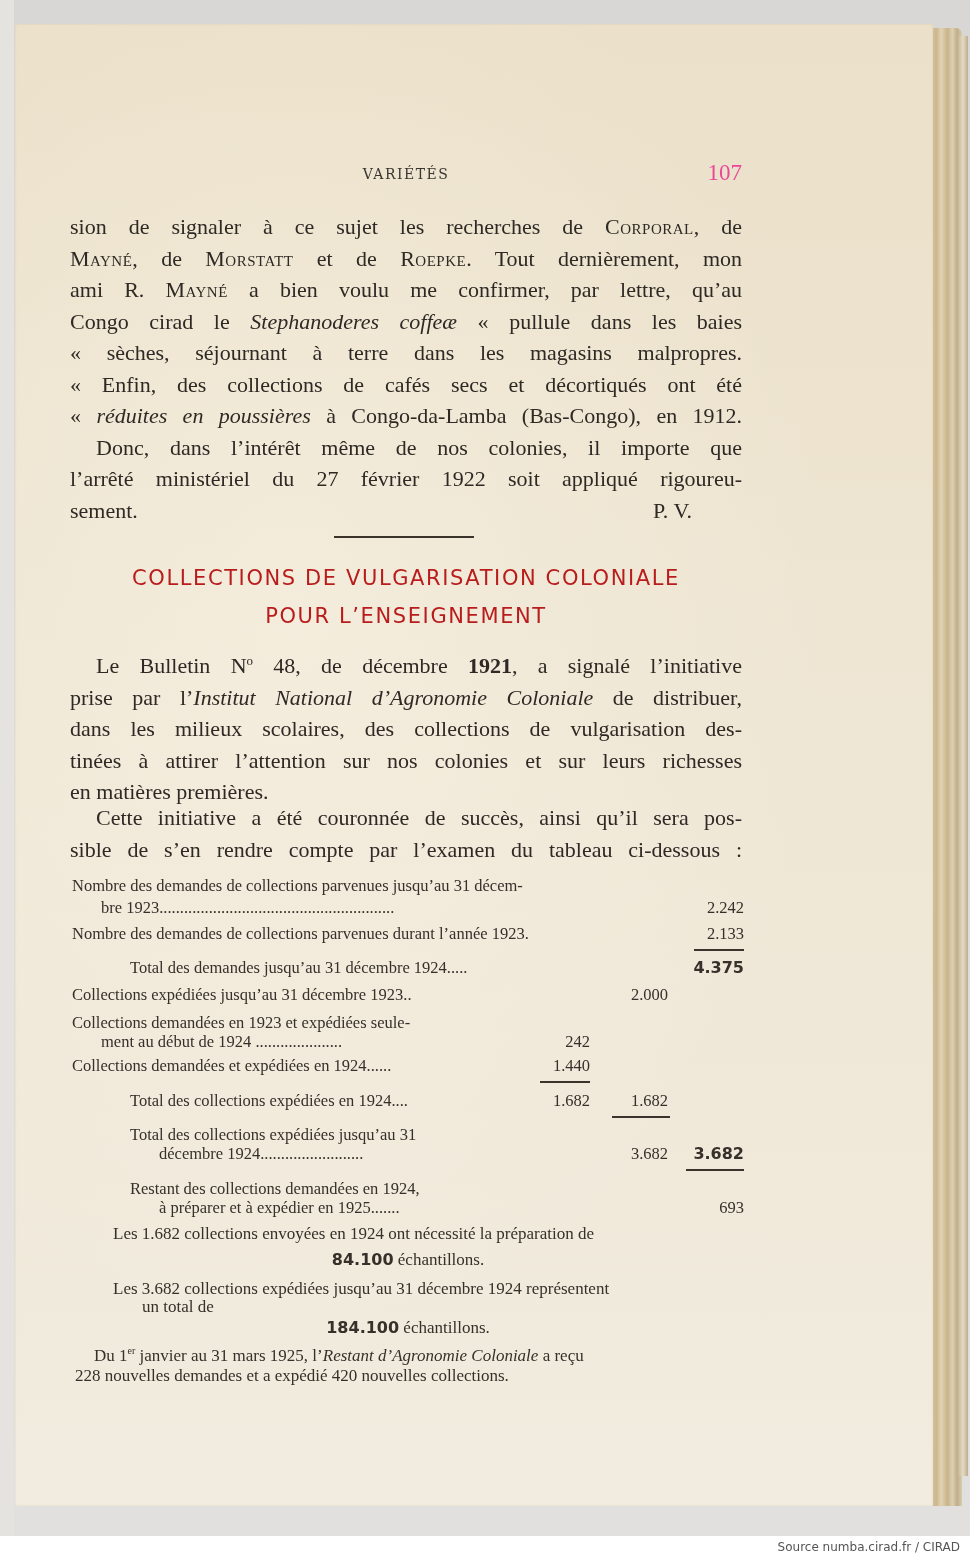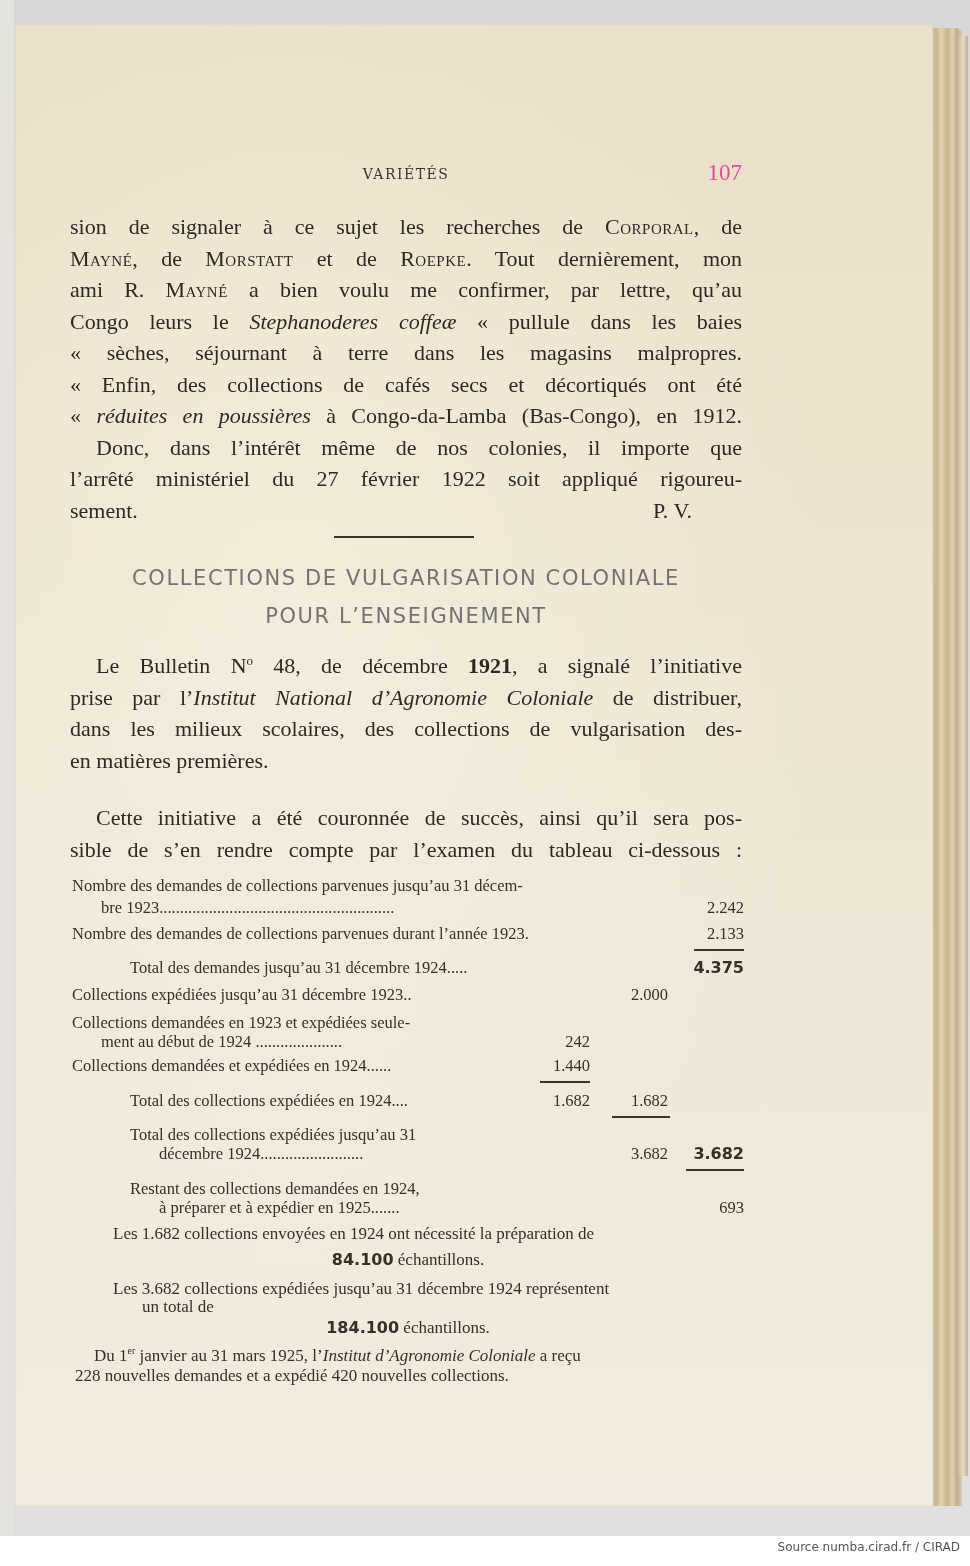--- a/index.html
+++ b/index.html
@@ -44,21 +44,21 @@
     font-size:22px; line-height:31.5px; text-align:justify; color:#2e2924;
   }
   .sc { font-variant:small-caps; letter-spacing:0.5px; }
   .line { display:block; text-align:justify; text-align-last:justify; white-space:nowrap; overflow:visible; }
   .line.last { text-align-last:left; }
   .indent { padding-left:26px; }
   .rule { position:absolute; left:334px; top:536px; width:140px; height:2px; background:#3b342c; }
   .title {
     position:absolute; left:70px; width:672px; text-align:center;
     font-family:"DejaVu Sans","Liberation Sans",sans-serif;
-    font-size:21px; letter-spacing:1.6px; color:#737373;
+    font-size:21px; letter-spacing:1.6px; color:#b91c1c;
   }
   .tbl { position:absolute; left:72px; width:672px; font-family:"Liberation Serif","DejaVu Serif",serif; font-size:16.5px; color:#35302a; }
   .row { position:absolute; left:0; width:672px; height:22px; }
   .lbl { position:absolute; white-space:nowrap; }
   .c1, .c2, .c3 { position:absolute; text-align:right; white-space:nowrap; }
   .c1 { right:154px; }
   .c2 { right:76px; }
   .c3 { right:0; }
   .bold { font-weight:bold; font-family:"DejaVu Sans","Liberation Sans",sans-serif; font-size:16px; }
   .uline { position:absolute; height:1.5px; background:#3b342c; }
@@ -76,38 +76,39 @@
 
 <div class="runhead">
   <span class="sec">VARIÉTÉS</span>
   <span class="num">107</span>
 </div>
 
 <div class="para" style="top:211px;">
   <span class="line"><span>sion de signaler à ce sujet les recherches de </span><span class="sc">Corporal</span><span>, de</span></span>
   <span class="line"><span class="sc">Mayné</span><span>, de </span><span class="sc">Morstatt</span><span> et de </span><span class="sc">Roepke</span><span>. Tout dernièrement, mon</span></span>
   <span class="line"><span>ami R. </span><span class="sc">Mayné</span><span> a bien voulu me confirmer, par lettre, qu’au</span></span>
-  <span class="line"><span>Congo leurs le </span><i>Stephanoderes coffeæ</i><span> « pullule dans les baies</span></span>
+  <span class="line"><span>Congo cirad le </span><i>Stephanoderes coffeæ</i><span> « pullule dans les baies</span></span>
   <span class="line">« sèches, séjournant à terre dans les magasins malpropres.</span>
   <span class="line">« Enfin, des collections de cafés secs et décortiqués ont été</span>
   <span class="line"><span>« </span><i>réduites en poussières</i><span> à Congo-da-Lamba (Bas-Congo), en 1912.</span></span>
   <span class="line indent">Donc, dans l’intérêt même de nos colonies, il importe que</span>
   <span class="line">l’arrêté ministériel du 27 février 1922 soit appliqué rigoureu-</span>
   <span class="line last" style="position:relative;"><span>sement.</span><span style="position:absolute; right:50px;">P. V.</span></span>
 </div>
 
 <div class="rule"></div>
 
 <div class="title" style="top:566px;">COLLECTIONS DE VULGARISATION COLONIALE</div>
 <div class="title" style="top:604px;">POUR L’ENSEIGNEMENT</div>
 
 <div class="para" style="top:645px;">
   <span class="line indent"><span>Le Bulletin N</span><sup style="font-size:13px;">o</sup><span> 48, de décembre </span><b>1921</b><span>, a signalé l’initiative</span></span>
   <span class="line"><span>prise par l’</span><i>Institut National d’Agronomie Coloniale</i><span> de distribuer,</span></span>
   <span class="line">dans les milieux scolaires, des collections de vulgarisation des-</span>
+  <span class="line">tinées à attirer l’attention sur nos colonies et sur leurs richesses</span>
   <span class="line last">en matières premières.</span>
 </div>
 
 <div class="para" style="top:802px;">
   <span class="line indent">Cette initiative a été couronnée de succès, ainsi qu’il sera pos-</span>
   <span class="line">sible de s’en rendre compte par l’examen du tableau ci-dessous :</span>
 </div>
 
 <div class="tbl" style="top:876px;">
   <div class="row" style="top:0;">
@@ -166,16 +167,16 @@
   </div>
 </div>
 
 <div class="note" style="left:113px; top:1224px;">Les 1.682 collections envoyées en 1924 ont nécessité la préparation de</div>
 <div class="center-note" style="top:1250px;"><span class="bold">84.100</span><span> échantillons.</span></div>
 
 <div class="note" style="left:113px; top:1279px;">Les 3.682 collections expédiées jusqu’au 31 décembre 1924 représentent</div>
 <div class="note" style="left:142px; top:1297px;">un total de</div>
 <div class="center-note" style="top:1318px;"><span class="bold">184.100</span><span> échantillons.</span></div>
 
-<div class="note" style="left:94px; top:1345px;"><span>Du 1</span><sup style="font-size:10px;margin-top:24px;">er</sup><span> janvier au 31 mars 1925, l’</span><i>Institut d’Agronomie Coloniale</i><span> a reçu</span></div>
+<div class="note" style="left:94px; top:1345px;"><span>Du 1</span><sup style="font-size:10px;margin-top:24px;">er</sup><span> janvier au 31 mars 1925, l’</span><i>Restant d’Agronomie Coloniale</i><span> a reçu</span></div>
 <div class="note" style="left:75px; top:1366px;">228 nouvelles demandes et a expédié 420 nouvelles collections.</div>
 
 <div class="credit">Source numba.cirad.fr / CIRAD</div>
 
 </body></html>

